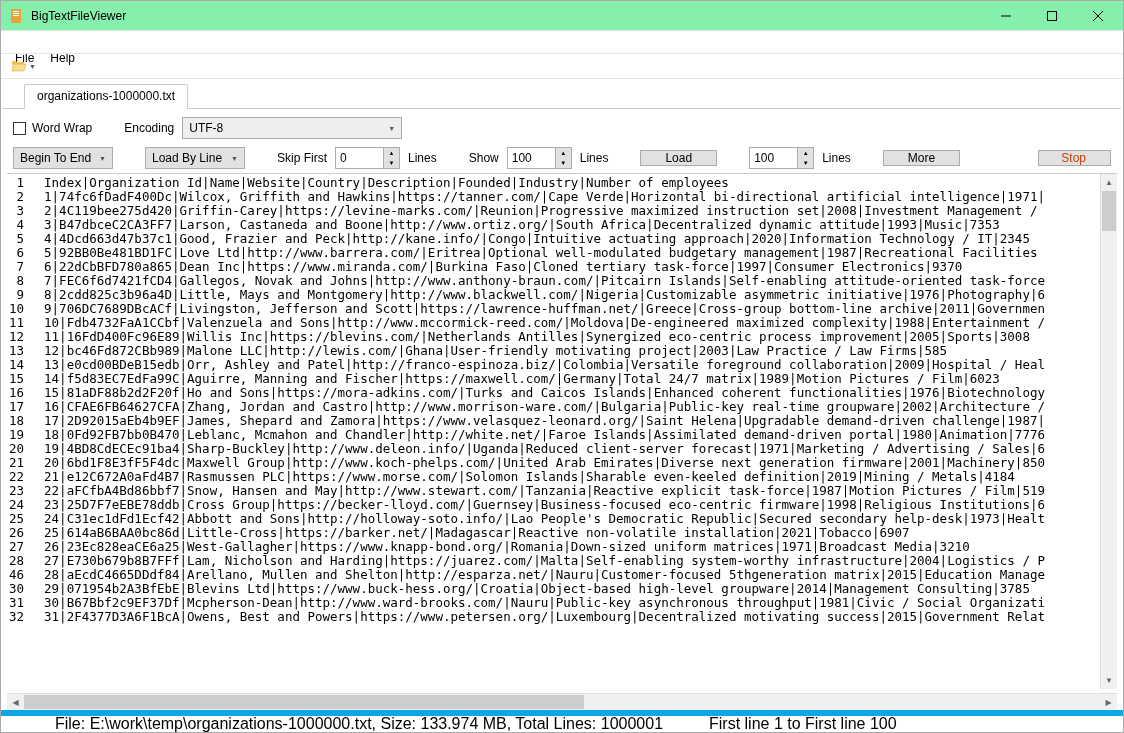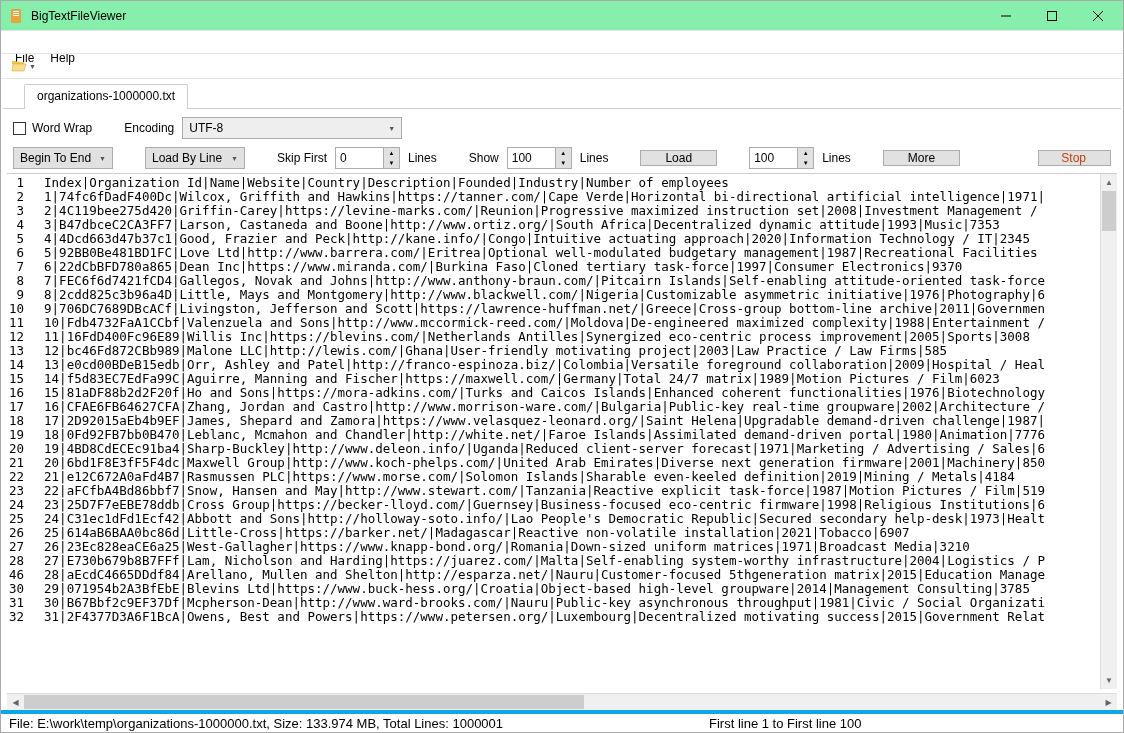--- a/index.html
+++ b/index.html
@@ -33,21 +33,21 @@
 .textarea { flex:1; font-family:Consolas,monospace; font-size:12.5px; line-height:14px; padding:2px 0; white-space:pre; overflow:hidden; color:#000;margin-left:16px; }
 .textarea .ln { height:14px; overflow:hidden; }
 .scroll-v { width:17px; background:#f0f0f0; border-left:1px solid #ddd; position:relative; }
 .scroll-v .thumb { position:absolute; left:1px; right:1px; top:17px; height:40px; background:#cdcdcd; }
 .scroll-v .arr { position:absolute; left:0; right:0; height:17px; display:flex; align-items:center; justify-content:center; font-size:8px; color:#666; }
 .scroll-v .arr.up { top:0; } .scroll-v .arr.dn { bottom:0; }
 .scroll-h { height:17px; background:#f0f0f0; margin:0 6px; position:relative; border-top:1px solid #ddd; }
 .scroll-h .thumb { position:absolute; top:1px; bottom:1px; left:17px; width:560px; background:#cdcdcd; }
 .scroll-h .arr { position:absolute; top:0; bottom:0; width:17px; display:flex; align-items:center; justify-content:center; font-size:8px; color:#666; }
 .scroll-h .arr.lt { left:0; } .scroll-h .arr.rt { right:0; }
-.status { display:flex; height:22px; border-top:4px solid #0ea5e9; align-items:center; padding:0 8px; font-size:13px; }
+.status { display:flex; height:22px; border-top:6px solid #0ea5e9; align-items:center; padding:0 8px; font-size:16px;text-align:center; }
 .status .cell1 { flex:0 0 700px; }
 .tri { font-size:7px; color:#555; }
 </style>
 </head>
 <body>
 
 <div class="titlebar">
   <svg class="ico" viewBox="0 0 16 16">
       <rect x="2" y="1" width="10" height="14" fill="#e8a33d" rx="1"></rect>
       <rect x="4" y="3" width="6" height="1" fill="#fff"></rect>

